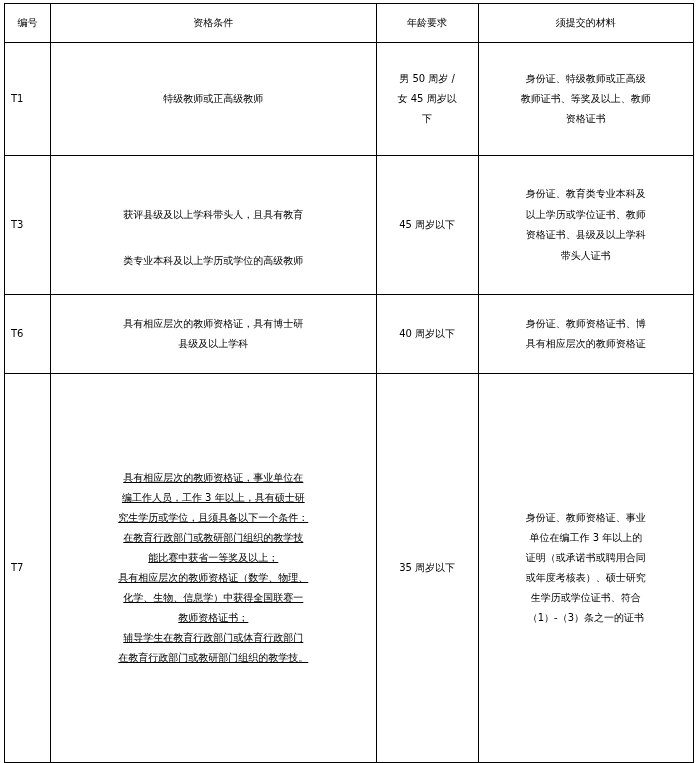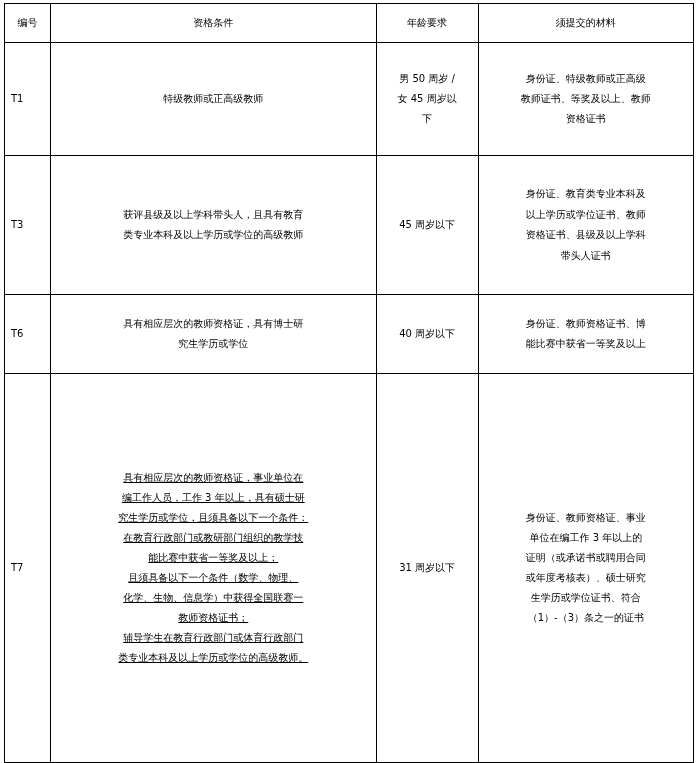--- a/index.html
+++ b/index.html
@@ -72,21 +72,21 @@
 
   .cond-block {
     display: block;
     text-align: center;
   }
   .cond-block > span {
     display: block;
   }
   .t7-cond > span { line-height: 2.0; text-decoration: underline; }
   .t7-docs > span { line-height: 2.0; }
-  .t3-cond > span { line-height: 2.05; }
+  .t3-cond > span { line-height: 2.05; margin-top: 26px; }
   .t3-docs > span { line-height: 2.05; }
   .t1-age > span { line-height: 2.0; text-align: center; }
   .t1-docs > span { line-height: 2.0; }
   .t6-cond > span { line-height: 2.0; }
   .t6-docs > span { line-height: 2.0; }
 </style>
 </head>
 <body>
 
 <div class="page">
@@ -151,55 +151,55 @@
             <span>带头人证书</span>
           </span>
         </td>
       </tr>
 
       <tr class="row-t6">
         <td class="cell-id">T6</td>
         <td class="cell-cond">
           <span class="cond-block lines t6-cond">
             <span>具有相应层次的教师资格证，具有博士研</span>
-            <span>究生学历或学位</span>
+            <span>县级及以上学科</span>
           </span>
         </td>
         <td class="cell-age">
           <span class="cond-block lines">
             <span>40 周岁以下</span>
           </span>
         </td>
         <td class="cell-docs">
           <span class="cond-block lines t6-docs">
             <span>身份证、教师资格证书、博</span>
-            <span>能比赛中获省一等奖及以上</span>
+            <span>具有相应层次的教师资格证</span>
           </span>
         </td>
       </tr>
 
       <tr class="row-t7">
         <td class="cell-id">T7</td>
         <td class="cell-cond">
           <span class="cond-block lines t7-cond">
             <span>具有相应层次的教师资格证，事业单位在</span>
             <span>编工作人员，工作 3 年以上，具有硕士研</span>
             <span>究生学历或学位，且须具备以下一个条件：</span>
             <span>在教育行政部门或教研部门组织的教学技</span>
             <span>能比赛中获省一等奖及以上；</span>
-            <span>且须具备以下一个条件（数学、物理、</span>
+            <span>具有相应层次的教师资格证（数学、物理、</span>
             <span>化学、生物、信息学）中获得全国联赛一</span>
             <span>教师资格证书；</span>
             <span>辅导学生在教育行政部门或体育行政部门</span>
-            <span>类专业本科及以上学历或学位的高级教师。</span>
-          </span>
-        </td>
-        <td class="cell-age">
-          <span class="cond-block lines">
-            <span>31 周岁以下</span>
+            <span>在教育行政部门或教研部门组织的教学技。</span>
+          </span>
+        </td>
+        <td class="cell-age">
+          <span class="cond-block lines">
+            <span>35 周岁以下</span>
           </span>
         </td>
         <td class="cell-docs">
           <span class="cond-block lines t7-docs">
             <span>身份证、教师资格证、事业</span>
             <span>单位在编工作 3 年以上的</span>
             <span>证明（或承诺书或聘用合同</span>
             <span>或年度考核表）、硕士研究</span>
             <span>生学历或学位证书、符合</span>
             <span>（1）-（3）条之一的证书</span>

